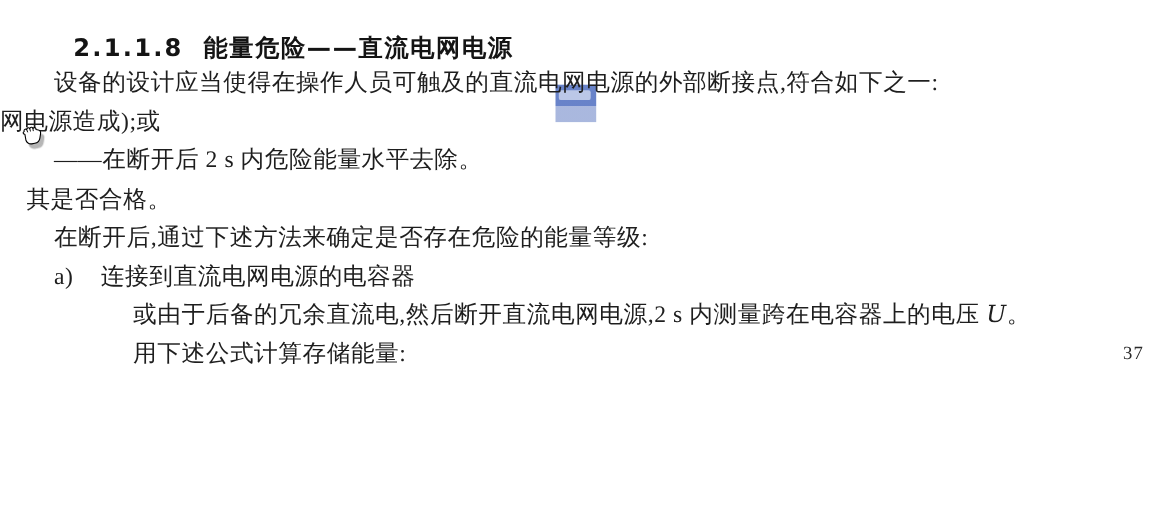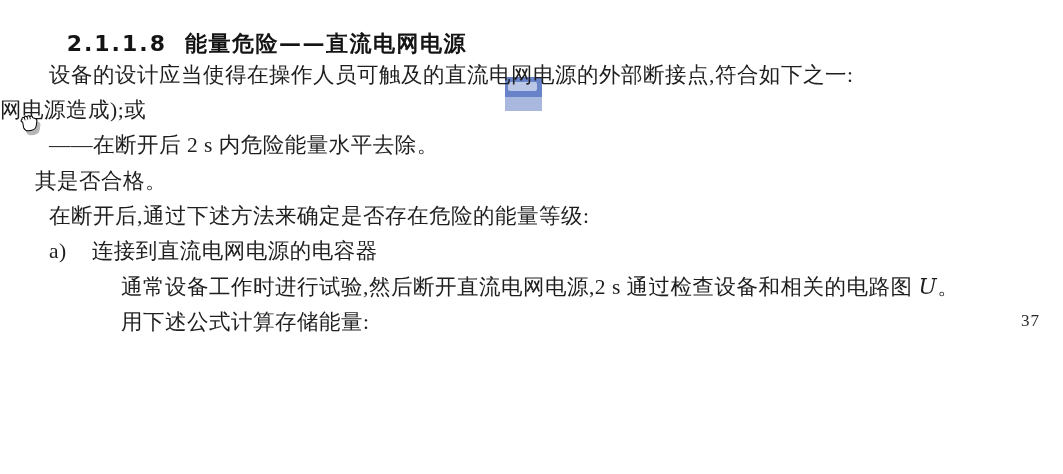--- a/index.html
+++ b/index.html
@@ -21,21 +21,21 @@
   .doc-body{
     position:absolute;left:0;top:58px;right:0;z-index:2;
   }
   .line{
     font-size:21.5px;line-height:35.2px;letter-spacing:0.5px;
     white-space:pre;color:#1e1e1e;
   }
   .ind-body{padding-left:49px;}
   .ind-hang{}
   .ind-hang2{padding-left:121px;}
-  .ind-flush{padding-left:35px;}
+  .ind-flush{padding-left:24px;}
   .marker{margin-right:25px;}
   .italic{font-style:italic;font-family:"DejaVu Serif","Liberation Serif",serif;}
   .page-number{
     position:absolute;right:23px;bottom:5px;z-index:3;
     font-size:17px;letter-spacing:1px;color:#2a2a2a;
   }
   .watermark{
     position:absolute;left:505px;top:77px;width:37px;height:34px;z-index:1;
   }
   .watermark .wm-glyph{
@@ -60,21 +60,21 @@
     <span class="wm-glyph"></span>
   </div>
 
   <div class="doc-body">
       <div class="line ind-body"><span>设备的设计应当使得在操作人员可触及的直流电网电源的外部断接点,符合如下之一:</span></div>
       <div class="line ind-hang"><span>网电源造成);或</span></div>
       <div class="line ind-body"><span>——在断开后 2 s 内危险能量水平去除。</span></div>
       <div class="line ind-flush"><span>其是否合格。</span></div>
       <div class="line ind-body"><span>在断开后,通过下述方法来确定是否存在危险的能量等级:</span></div>
       <div class="line ind-body"><span class="marker">a)</span><span>连接到直流电网电源的电容器</span></div>
-      <div class="line ind-hang2"><span>通常设备工作时进行试验,然后断开直流电网电源,2 s 通过检查设备和相关的电路图 </span><span class="italic">U</span><span>。</span></div>
+      <div class="line ind-hang2"><span>或由于后备的冗余直流电,然后断开直流电网电源,2 s 内测量跨在电容器上的电压 </span><span class="italic">U</span><span>。</span></div>
       <div class="line ind-hang2"><span>用下述公式计算存储能量:</span></div>
     </div>
 
   <div class="cursor-wrap">
     <svg width="24" height="26" viewBox="0 0 24 26" transform="rotate(-12)">
       <g fill="#ffffff" stroke="#000000" stroke-width="1" stroke-linejoin="round">
         <path d="M5.2 9.6
                  C3.6 9.2 3.4 7.2 5.1 6.9
                  C4.9 5.2 6.8 4.5 7.7 5.8
                  C7.9 4.2 10 3.9 10.6 5.5

